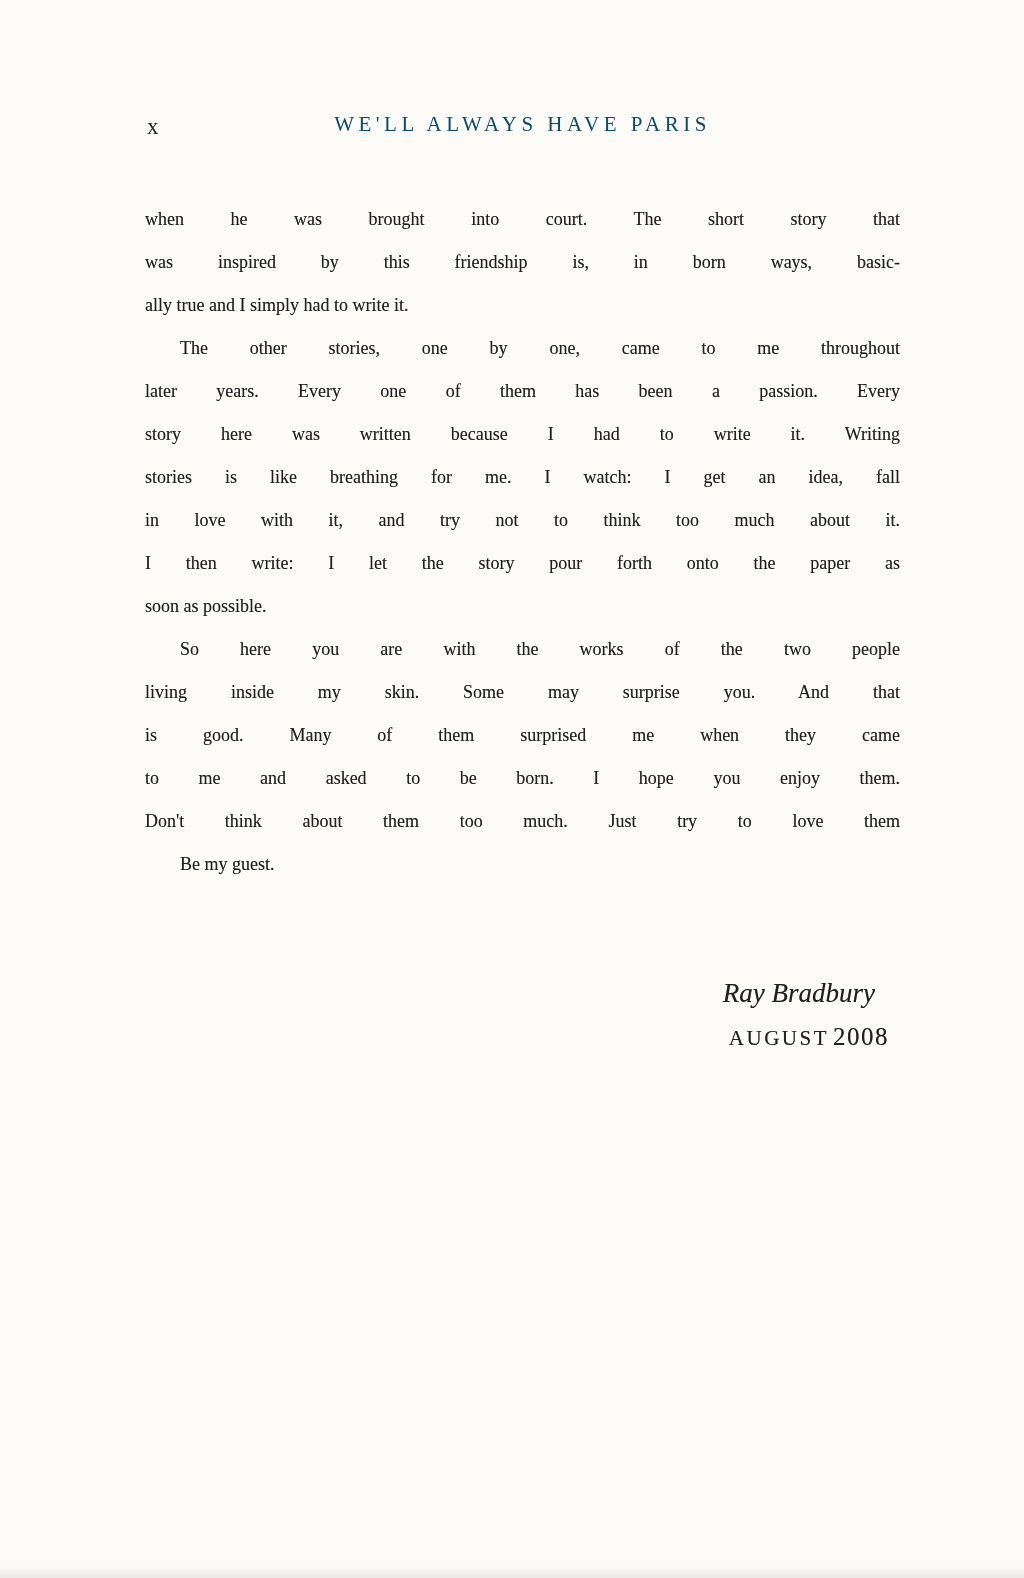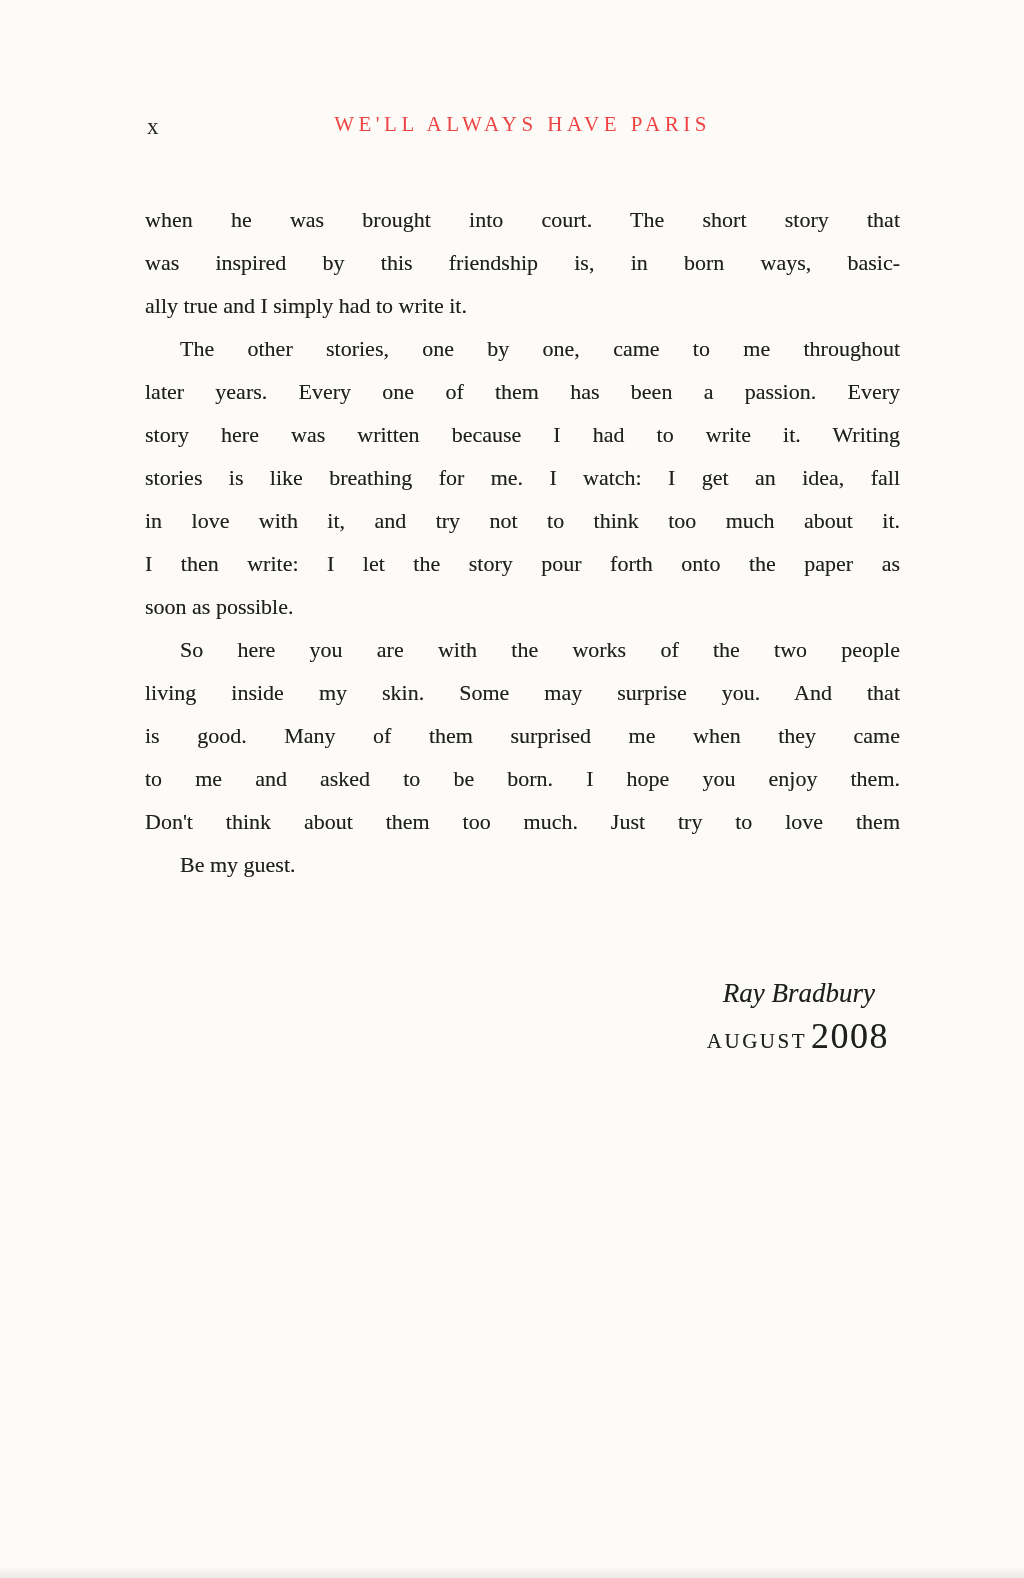--- a/index.html
+++ b/index.html
@@ -38,29 +38,29 @@
     top: 2px;
     font-size: 23px;
     letter-spacing: 1px;
     color: #262626;
   }
   .running-header {
     display: block;
     text-align: center;
     font-size: 21px;
     letter-spacing: 4.5px;
-    color: #ef4444;
+    color: #0c4a6e;
     white-space: nowrap;
   }
   .body-text {
     position: absolute;
     top: 198px;
     left: 145px;
     width: 755px;
-    font-size: 22px;
+    font-size: 18px;
     line-height: 43px;
     text-shadow: 0 0 0.5px rgba(30,30,30,0.45);
   }
   .line { text-align: justify; }
   .line.j { text-align-last: justify; }
   .line.nj { text-align: center; text-align-last: left; }
   .line.ind { text-indent: 35px; }
   .it { }
   .signature {
     position: absolute;
@@ -79,21 +79,21 @@
   .sig-date {
     line-height: 43px;
     padding-right: 2px;
   }
   .sig-month {
     font-size: 21px;
     letter-spacing: 2.5px;
     margin-left: 6px;
   }
   .sig-year {
-    font-size: 36px;
+    font-size: 25px;
     letter-spacing: 1.5px;
   }
 </style>
 </head>
 <body>
 
 <div class="page">
 
   <div class="header">
     <span class="folio">x</span>

